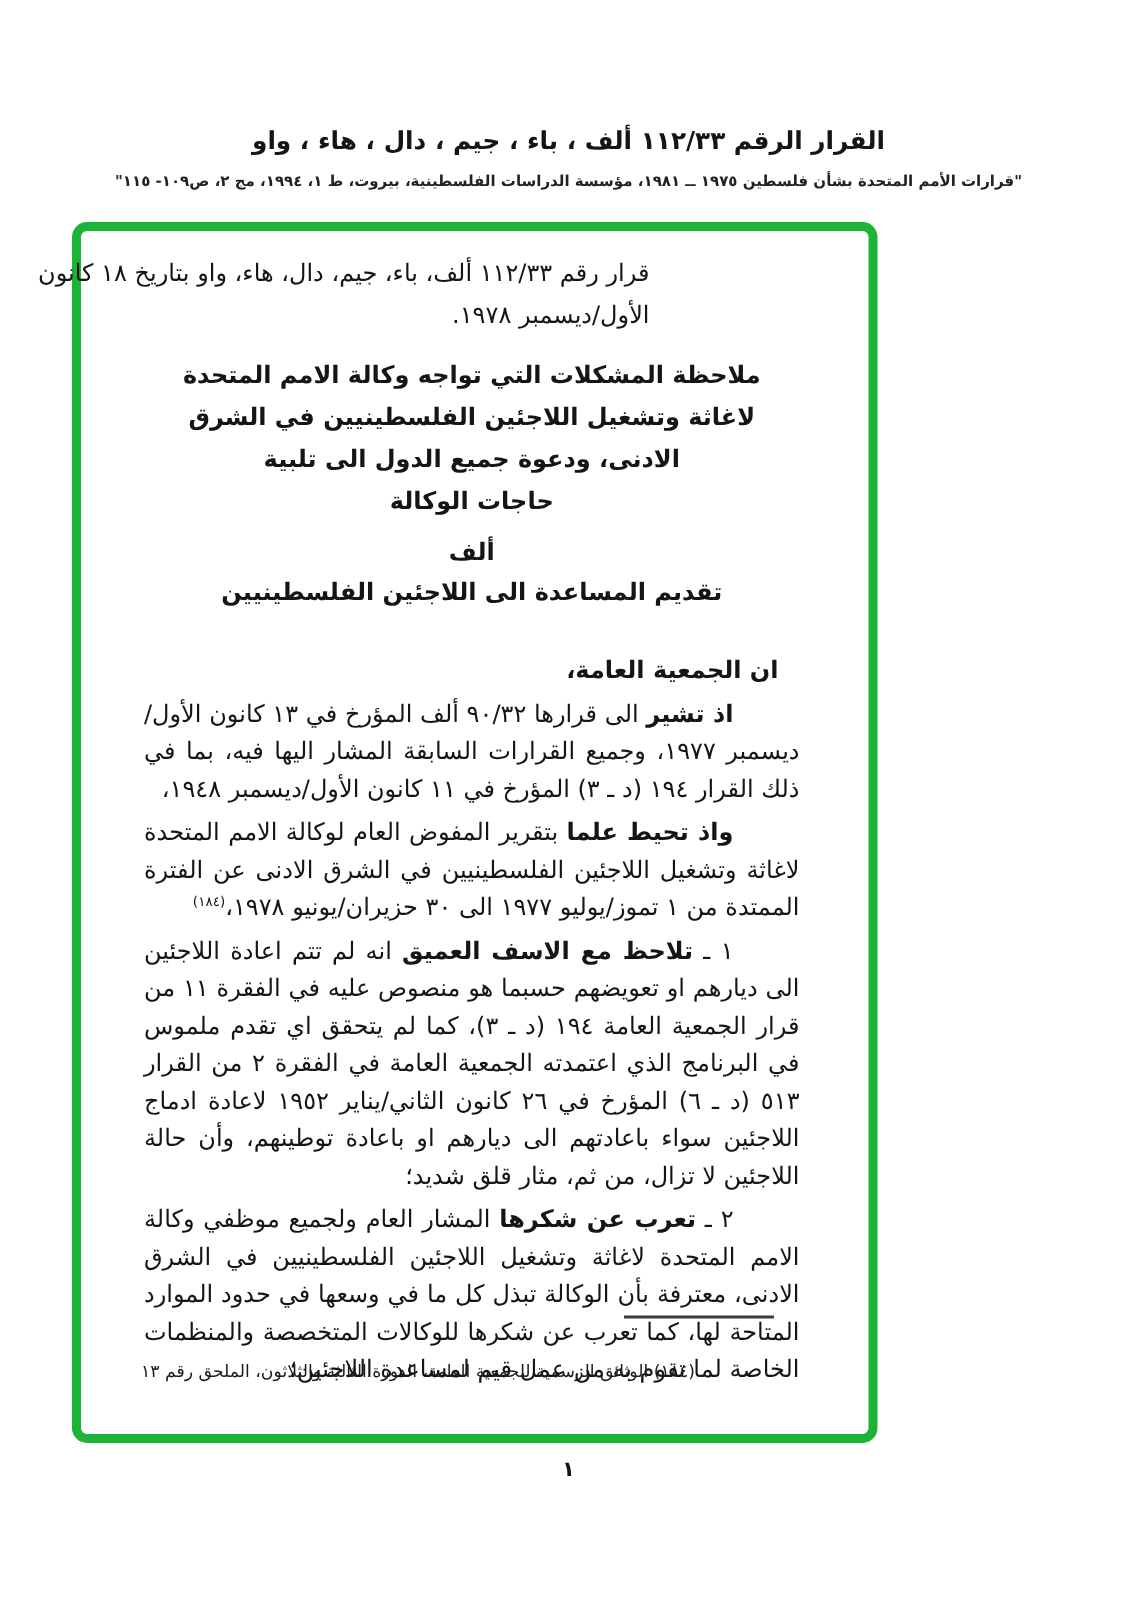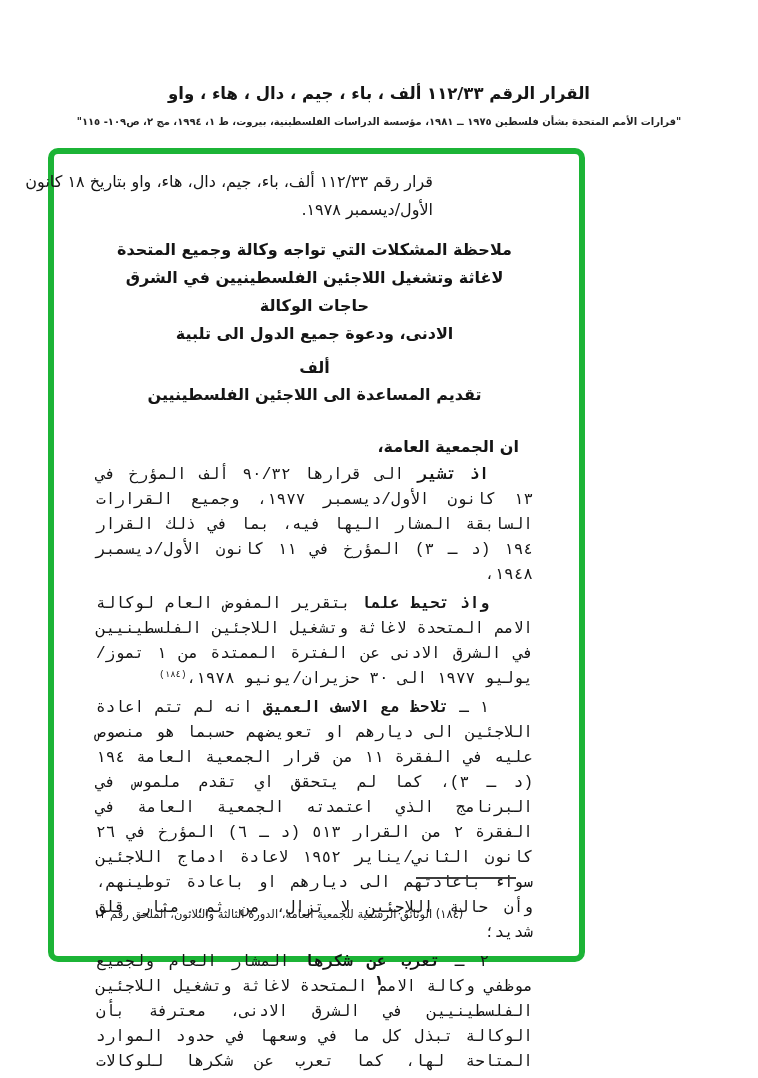--- a/index.html
+++ b/index.html
@@ -54,21 +54,20 @@
   .preamble {
     margin:27px 14px 0 0;
     font-weight:bold; font-size:16px; line-height:25px;
     text-align:right;
   }
   .para {
     margin:4px 0 0 0;
     font-size:16px; line-height:25px;
     text-align:justify;
     text-indent:44px;
-    font-family:Liberation Mono, monospace;
   }
   .para .lead { font-weight:bold; }
   .para sup { font-size:9px; line-height:0; }
   .footnote {
     position:absolute; right:8px; left:40px; bottom:34px;
     direction:rtl; font-size:11.5px; color:#1a1a1a;
   }
   .fn-rule {
     width:100px; height:0;
     border-top:2px solid #3c3c3c;
@@ -86,24 +85,24 @@
 
 <div class="hdr-title">القرار الرقم ١١٢/٣٣ ألف ، باء ، جيم ، دال ، هاء ، واو</div>
 
 <div class="hdr-source">"قرارات الأمم المتحدة بشأن فلسطين ١٩٧٥ ــ ١٩٨١، مؤسسة الدراسات الفلسطينية، بيروت، ط ١، ١٩٩٤، مج ٢، ص١٠٩- ١١٥"</div>
 
 <div class="green-box">
 
   <p class="opening">قرار رقم ١١٢/٣٣ ألف، باء، جيم، دال، هاء، واو بتاريخ ١٨ كانون الأول/ديسمبر ١٩٧٨.</p>
 
   <div class="subject">
-    <div>ملاحظة المشكلات التي تواجه وكالة وجميع المتحدة</div>
+    <div>ملاحظة المشكلات التي تواجه وكالة الامم المتحدة</div>
     <div>لاغاثة وتشغيل اللاجئين الفلسطينيين في الشرق</div>
+    <div>الادنى، ودعوة جميع الدول الى تلبية</div>
     <div>حاجات الوكالة</div>
-    <div>الادنى، ودعوة جميع الدول الى تلبية</div>
   </div>
 
   <div class="alef">ألف</div>
 
   <div class="sec-title">تقديم المساعدة الى اللاجئين الفلسطينيين</div>
 
   <p class="preamble">ان الجمعية العامة،</p>
 
   <p class="para">
     <span class="lead">اذ تشير</span><span> الى قرارها ٩٠/٣٢ ألف المؤرخ في ١٣ كانون الأول/ديسمبر ١٩٧٧، وجميع القرارات السابقة المشار اليها فيه، بما في ذلك القرار ١٩٤ (د ـ ٣) المؤرخ في ١١ كانون الأول/ديسمبر ١٩٤٨،</span>

